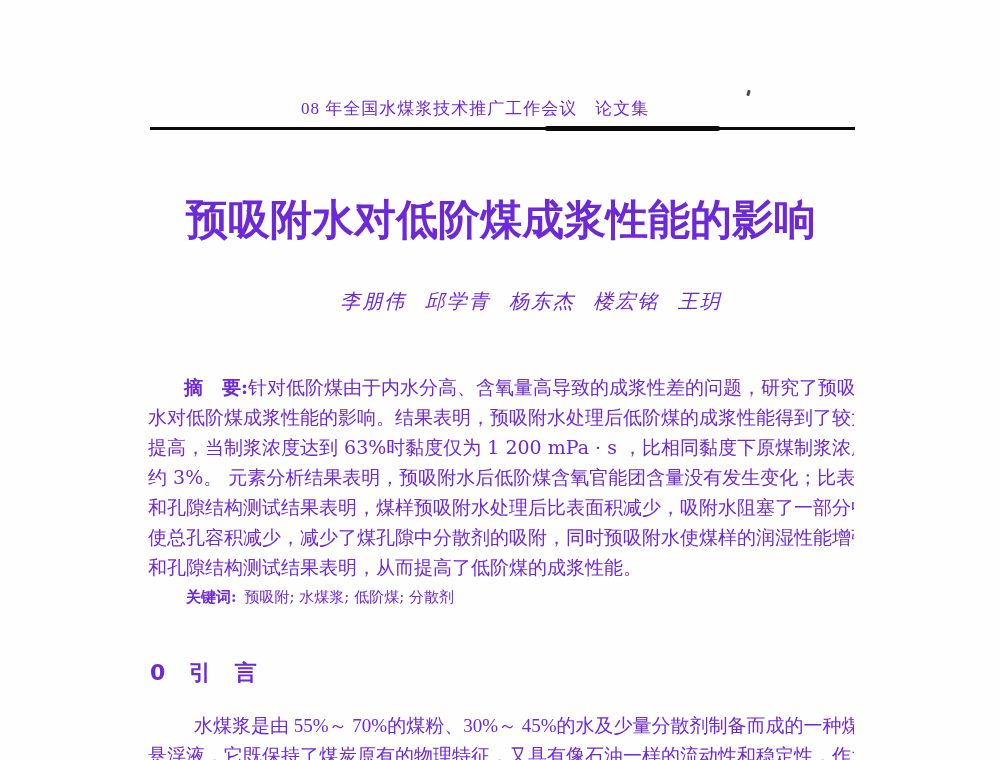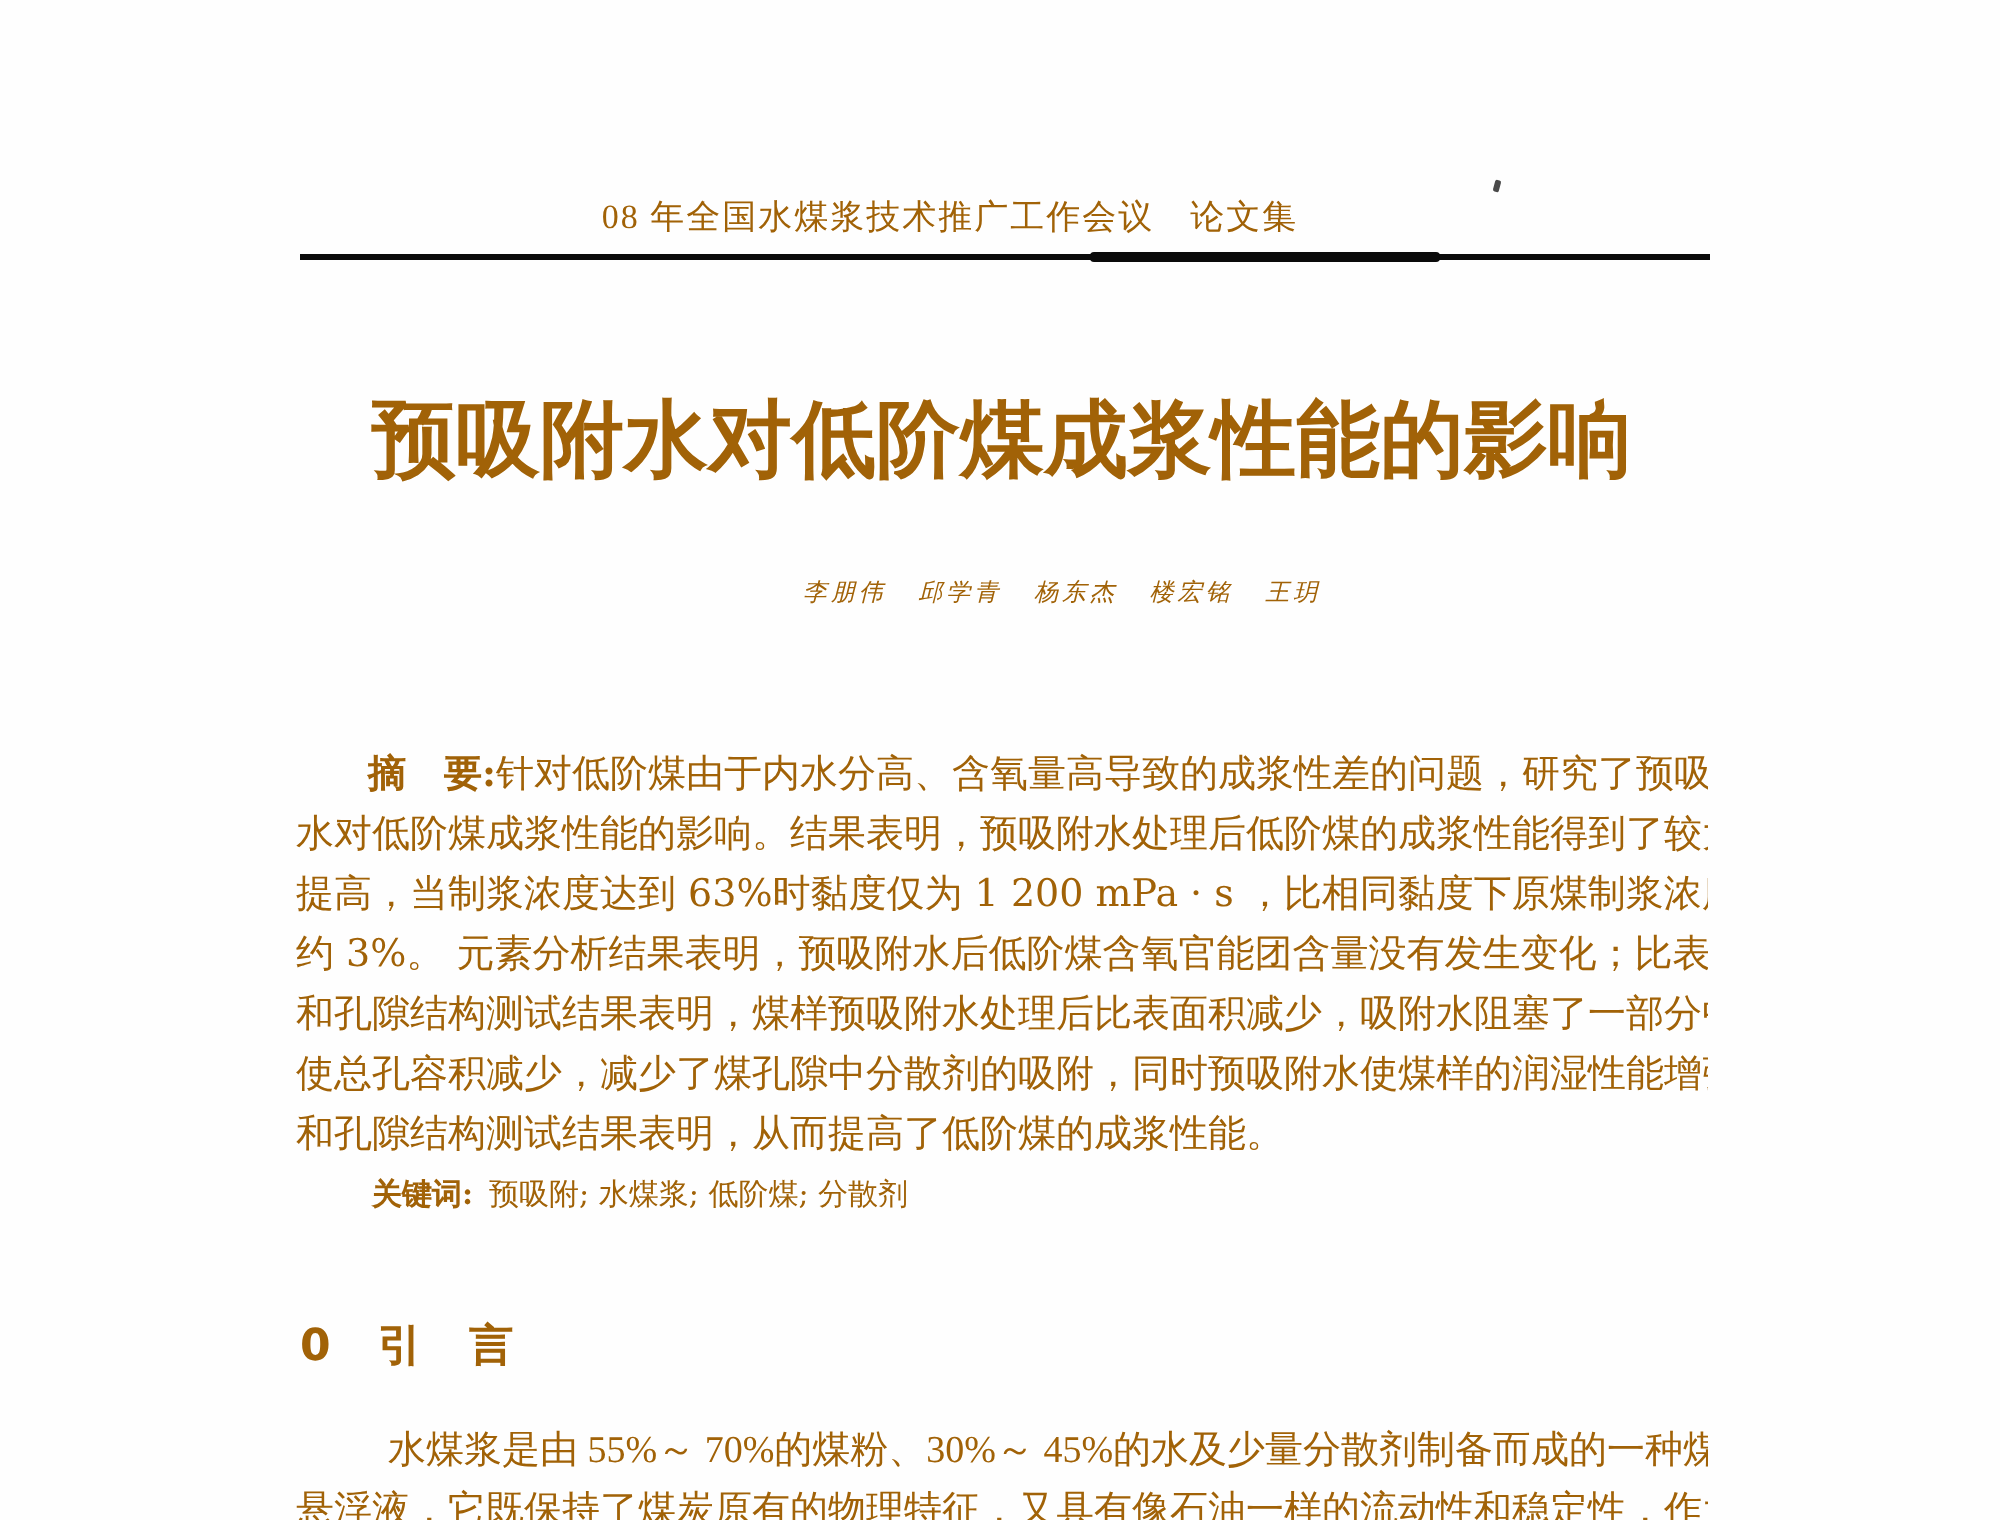--- a/index.html
+++ b/index.html
@@ -6,21 +6,21 @@
     margin: 0;
     padding: 0;
     background: #ffffff;
   }
   .page {
     position: relative;
     width: 1000px;
     height: 760px;
     background: #fefefe;
     overflow: hidden;
-    color: #a16207;
+    color: #6d28d9;
     font-family: "DejaVu Serif", "Liberation Serif", serif;
   }
   
   .header-text {
     position: absolute;
     top: 97px;
     left: 125px;
     width: 700px;
     text-align: center;
     font-size: 17px;
@@ -67,21 +67,21 @@
     letter-spacing: 0px;
     font-family: "DejaVu Sans", "Liberation Sans", sans-serif;
     white-space: nowrap;
   }
   .authors {
     position: absolute;
     top: 288px;
     left: 178px;
     width: 706px;
     text-align: center;
-    font-size: 12px;
+    font-size: 20px;
     font-style: italic;
     letter-spacing: 2px;
     word-spacing: 10px;
     font-family: "DejaVu Serif", serif;
     white-space: pre;
   }
   .abstract {
     position: absolute;
     top: 372px;
     left: 148px;

